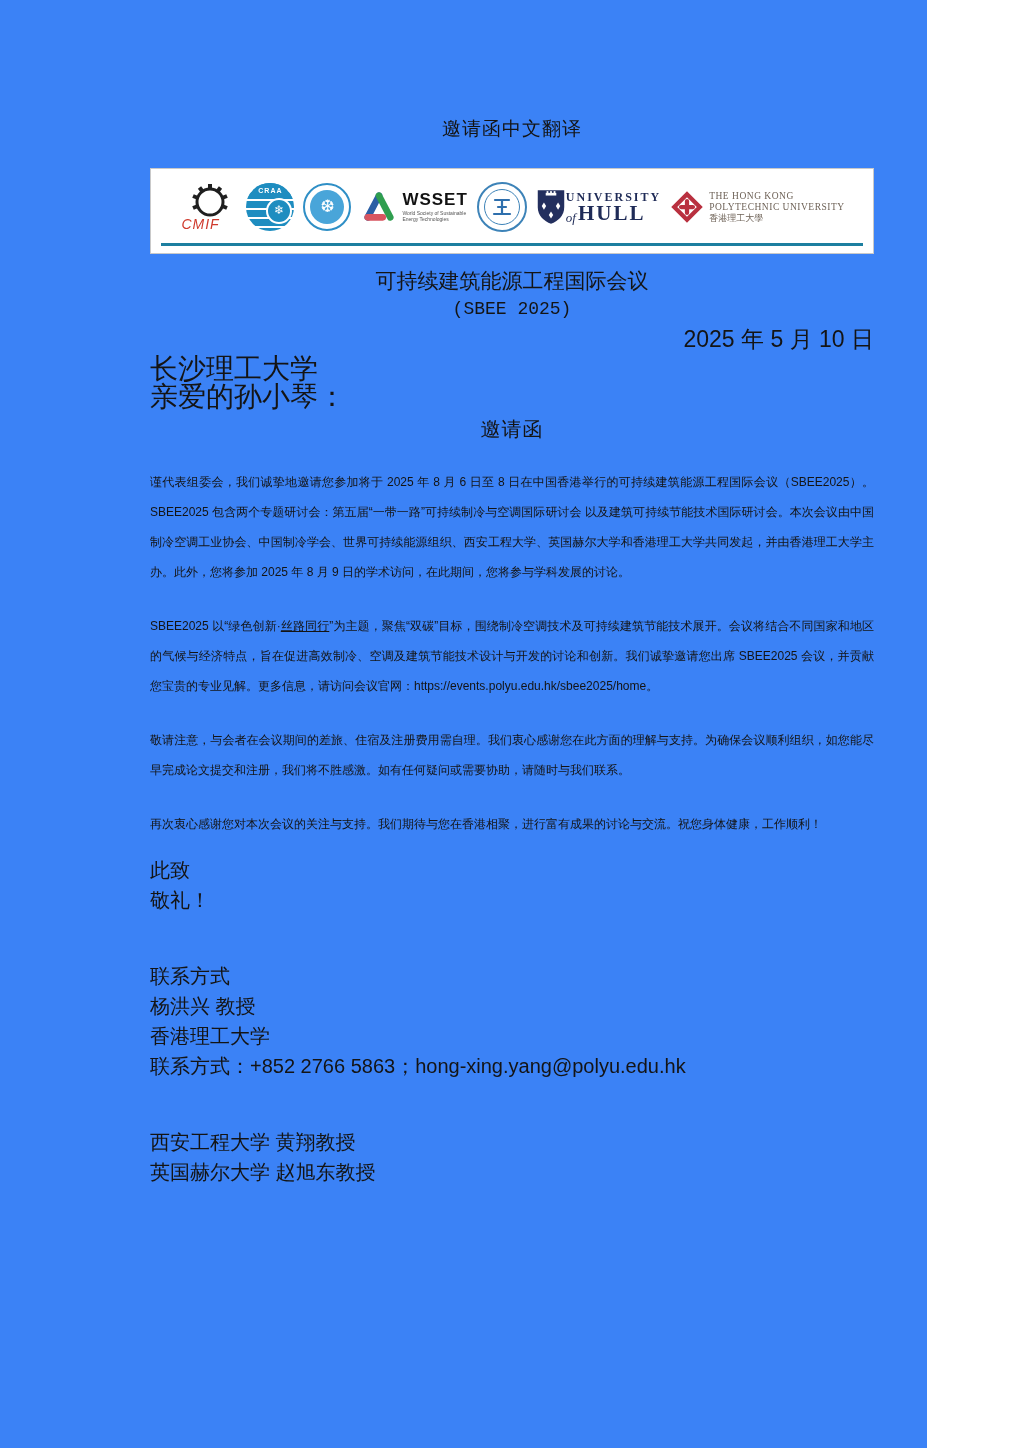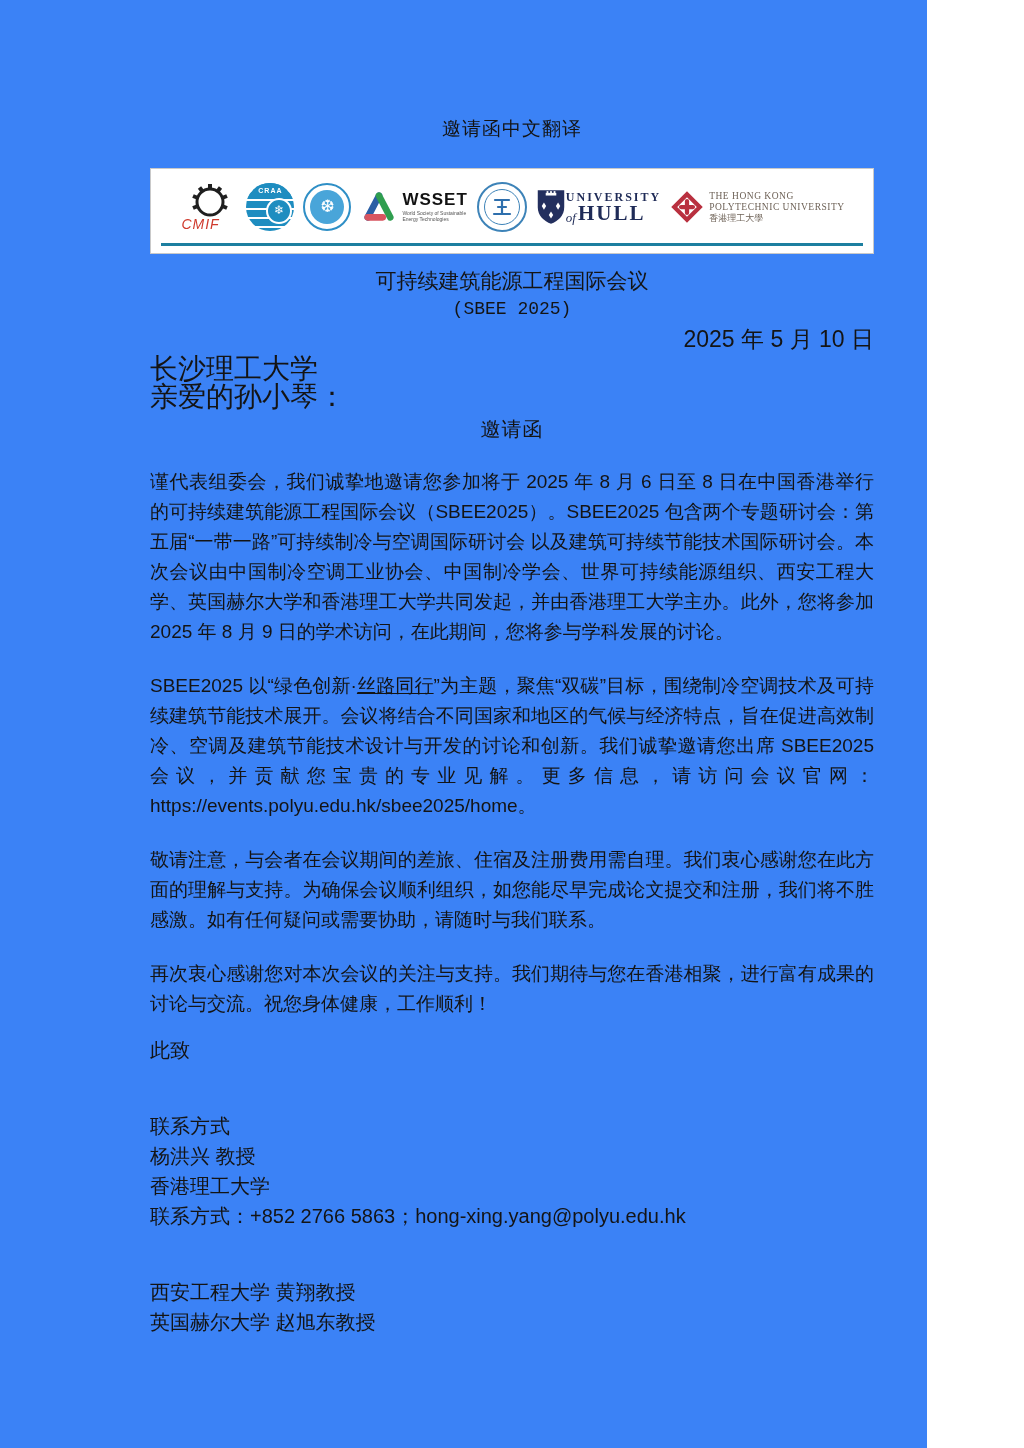--- a/index.html
+++ b/index.html
@@ -53,21 +53,21 @@
   .polyu-txt{display:flex;flex-direction:column;font-family:"Liberation Serif","DejaVu Serif",serif;color:#6e6257;line-height:1.15;}
   .polyu-l1,.polyu-l2{font-size:9.5px;letter-spacing:.5px;}
   .polyu-l3{font-size:9px;}
 
   
   .conf-title{margin-top:13px;text-align:center;font-size:21px;}
   .conf-code{margin-top:4px;text-align:center;font-size:18px;font-family:"Liberation Mono","DejaVu Sans Mono",monospace;}
   .date-line{margin-top:5px;text-align:right;font-size:23px;}
   .line{margin-top:0;font-size:28px;line-height:28px;}
   .subject{margin-top:5px;text-align:center;font-size:20px;letter-spacing:1px;}
-  .para{margin:24px 0 0 0;font-size:19px;line-height:30px;text-align:justify;}
+  .para{margin:24px 0 0 0;font-size:12px;line-height:30px;text-align:justify;}
   .para.first{margin-top:24px;}
   .u{text-decoration:underline;}
   .sig{margin-top:16px;font-size:20px;line-height:30px;}
   .sig div{min-height:30px;}
   .gap{height:30px;}
 </style>
 </head>
 <body>
 
 <div class="page">
@@ -180,20 +180,21 @@
     <p class="para first">谨代表组委会，我们诚挚地邀请您参加将于 2025 年 8 月 6 日至 8 日在中国香港举行的可持续建筑能源工程国际会议（SBEE2025）。SBEE2025 包含两个专题研讨会：第五届“一带一路”可持续制冷与空调国际研讨会 以及建筑可持续节能技术国际研讨会。本次会议由中国制冷空调工业协会、中国制冷学会、世界可持续能源组织、西安工程大学、英国赫尔大学和香港理工大学共同发起，并由香港理工大学主办。此外，您将参加 2025 年 8 月 9 日的学术访问，在此期间，您将参与学科发展的讨论。</p>
 
     <p class="para"><span>SBEE2025 以“绿色创新·</span><span class="u">丝路同行</span><span>”为主题，聚焦“双碳”目标，围绕制冷空调技术及可持续建筑节能技术展开。会议将结合不同国家和地区的气候与经济特点，旨在促进高效制冷、空调及建筑节能技术设计与开发的讨论和创新。我们诚挚邀请您出席 SBEE2025 会议，并贡献您宝贵的专业见解。更多信息，请访问会议官网：https://events.polyu.edu.hk/sbee2025/home。</span></p>
 
     <p class="para">敬请注意，与会者在会议期间的差旅、住宿及注册费用需自理。我们衷心感谢您在此方面的理解与支持。为确保会议顺利组织，如您能尽早完成论文提交和注册，我们将不胜感激。如有任何疑问或需要协助，请随时与我们联系。</p>
 
     <p class="para">再次衷心感谢您对本次会议的关注与支持。我们期待与您在香港相聚，进行富有成果的讨论与交流。祝您身体健康，工作顺利！</p>
 
     <div class="sig">
       <div>此致</div>
+      <div>敬礼！</div>
     </div>
 
     <div class="gap"></div>
 
     <div class="sig">
       <div>联系方式</div>
       <div>杨洪兴 教授</div>
       <div>香港理工大学</div>
       <div>联系方式：+852 2766 5863；hong-xing.yang@polyu.edu.hk</div>
     </div>

